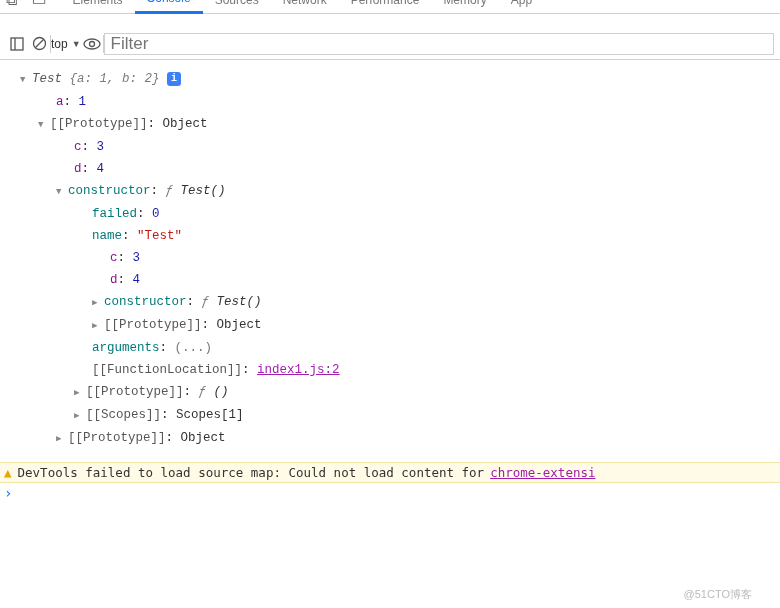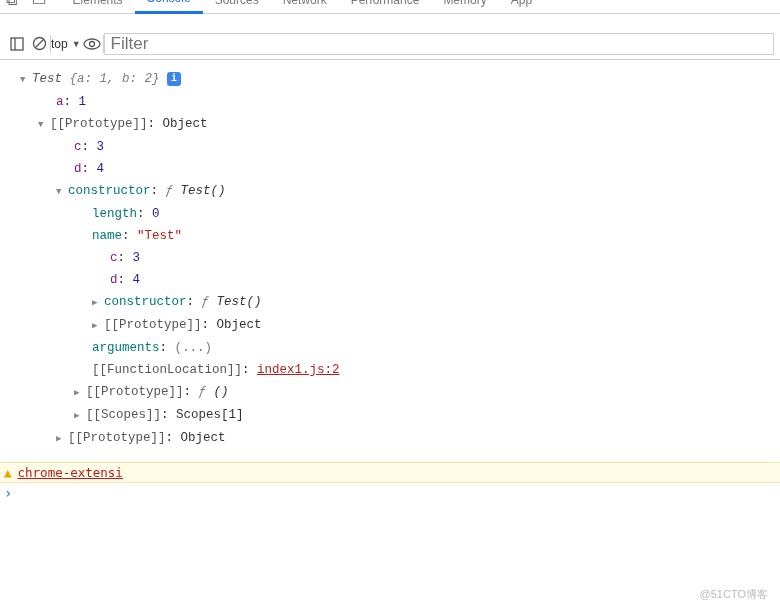--- a/index.html
+++ b/index.html
@@ -18,30 +18,30 @@
 .row { white-space: nowrap; }
 .arrow { display: inline-block; width: 12px; color: #888; cursor: pointer; user-select: none; }
 .arrow.down::before { content: "▼"; font-size: 9px; }
 .arrow.right::before { content: "▶"; font-size: 9px; }
 .k-purple { color: #881391; }
 .k-blue { color: #1a1aa6; }
 .k-teal { color: #007979; }
 .k-gray { color: #7a7a7a; }
 .k-dgray { color: #565656; }
 .v-str { color: #c41a16; }
-.v-lnk { color: #b91c1c; text-decoration: underline; }
+.v-lnk { color: #a21caf; text-decoration: underline; }
 .italic { font-style: italic; }
 .info-badge { display: inline-block; background: #3b82f6; color: #fff; border-radius: 3px; font-size: 10px; font-weight: bold; font-style: normal; width: 14px; height: 14px; line-height: 14px; text-align: center; vertical-align: 1px; }
 .ind1 { padding-left: 18px; } .ind2 { padding-left: 36px; }
 .ind3 { padding-left: 54px; } .ind4 { padding-left: 72px; }
 .ind5 { padding-left: 90px; }
 .warn { background: #fffbe6; border-top: 1px solid #f1e8a8; border-bottom: 1px solid #f1e8a8; font-family: Consolas, Menlo, monospace; font-size: 12.5px; padding: 2px 4px; display: flex; align-items: center; gap: 6px; }
 .warn-ico { color: #e7a600; }
 .prompt { color: #1a73e8; font-family: Consolas, monospace; font-size: 14px; padding: 2px 4px 6px 4px; }
-.watermark { position: absolute; right: 12px; bottom: 6px; color: #bbb; font-size: 11px; }
+.watermark { position: absolute; right: 28px; bottom: 6px; color: #bbb; font-size: 11px; }
 svg { display: block; }
 </style>
 </head>
 <body>
 
 <div class="tabs">
   <span class="ghost-icon">⧉</span>
   <span class="ghost-icon">▭</span>
   <span class="tab">Elements</span>
   <span class="tab active">Console</span>
@@ -83,35 +83,36 @@
 <div class="console">
   <div class="row"><span class="arrow down"></span><span class="italic"><span class="k-dgray">Test </span><span class="k-gray">{a: 1, b: 2}</span></span> <span class="info-badge">i</span></div>
 
   <div class="row ind2"><span class="k-purple">a</span>: <span class="k-blue">1</span></div>
 
   <div class="row ind1"><span class="arrow down"></span><span class="k-dgray">[[Prototype]]</span>: <span>Object</span></div>
   <div class="row ind3"><span class="k-purple">c</span>: <span class="k-blue">3</span></div>
   <div class="row ind3"><span class="k-purple">d</span>: <span class="k-blue">4</span></div>
 
   <div class="row ind2"><span class="arrow down"></span><span class="k-teal">constructor</span>: <span class="italic"><span class="k-gray">ƒ</span> <span>Test()</span></span></div>
-  <div class="row ind4"><span class="k-teal">length</span>: <span class="k-blue">0</span></div>
+  <div class="row ind4"><span class="k-teal">failed</span>: <span class="k-blue">0</span></div>
   <div class="row ind4"><span class="k-teal">name</span>: <span class="v-str">"Test"</span></div>
 
   <div class="row ind5"><span class="k-purple">c</span>: <span class="k-blue">3</span></div>
   <div class="row ind5"><span class="k-purple">d</span>: <span class="k-blue">4</span></div>
   <div class="row ind4"><span class="arrow right"></span><span class="k-teal">constructor</span>: <span class="italic"><span class="k-gray">ƒ</span> <span>Test()</span></span></div>
   <div class="row ind4"><span class="arrow right"></span><span class="k-dgray">[[Prototype]]</span>: <span>Object</span></div>
 
   <div class="row ind4"><span class="k-teal">arguments</span>: <span class="k-gray">(...)</span></div>
   <div class="row ind4"><span class="k-dgray">[[FunctionLocation]]</span>: <span class="v-lnk">index1.js:2</span></div>
   <div class="row ind3"><span class="arrow right"></span><span class="k-dgray">[[Prototype]]</span>: <span class="italic"><span class="k-gray">ƒ</span> <span>()</span></span></div>
   <div class="row ind3"><span class="arrow right"></span><span class="k-dgray">[[Scopes]]</span>: <span>Scopes[1]</span></div>
   <div class="row ind2"><span class="arrow right"></span><span class="k-dgray">[[Prototype]]</span>: <span>Object</span></div>
 </div>
 
 <div class="warn">
   <span class="warn-ico">▲</span>
+  <span>DevTools failed to load source map: Could not load content for </span>
     <span class="v-lnk">chrome-extensi</span>
 </div>
 
 <div class="prompt">›</div>
 
 <div class="watermark">@51CTO博客</div>
 
 </body></html>

